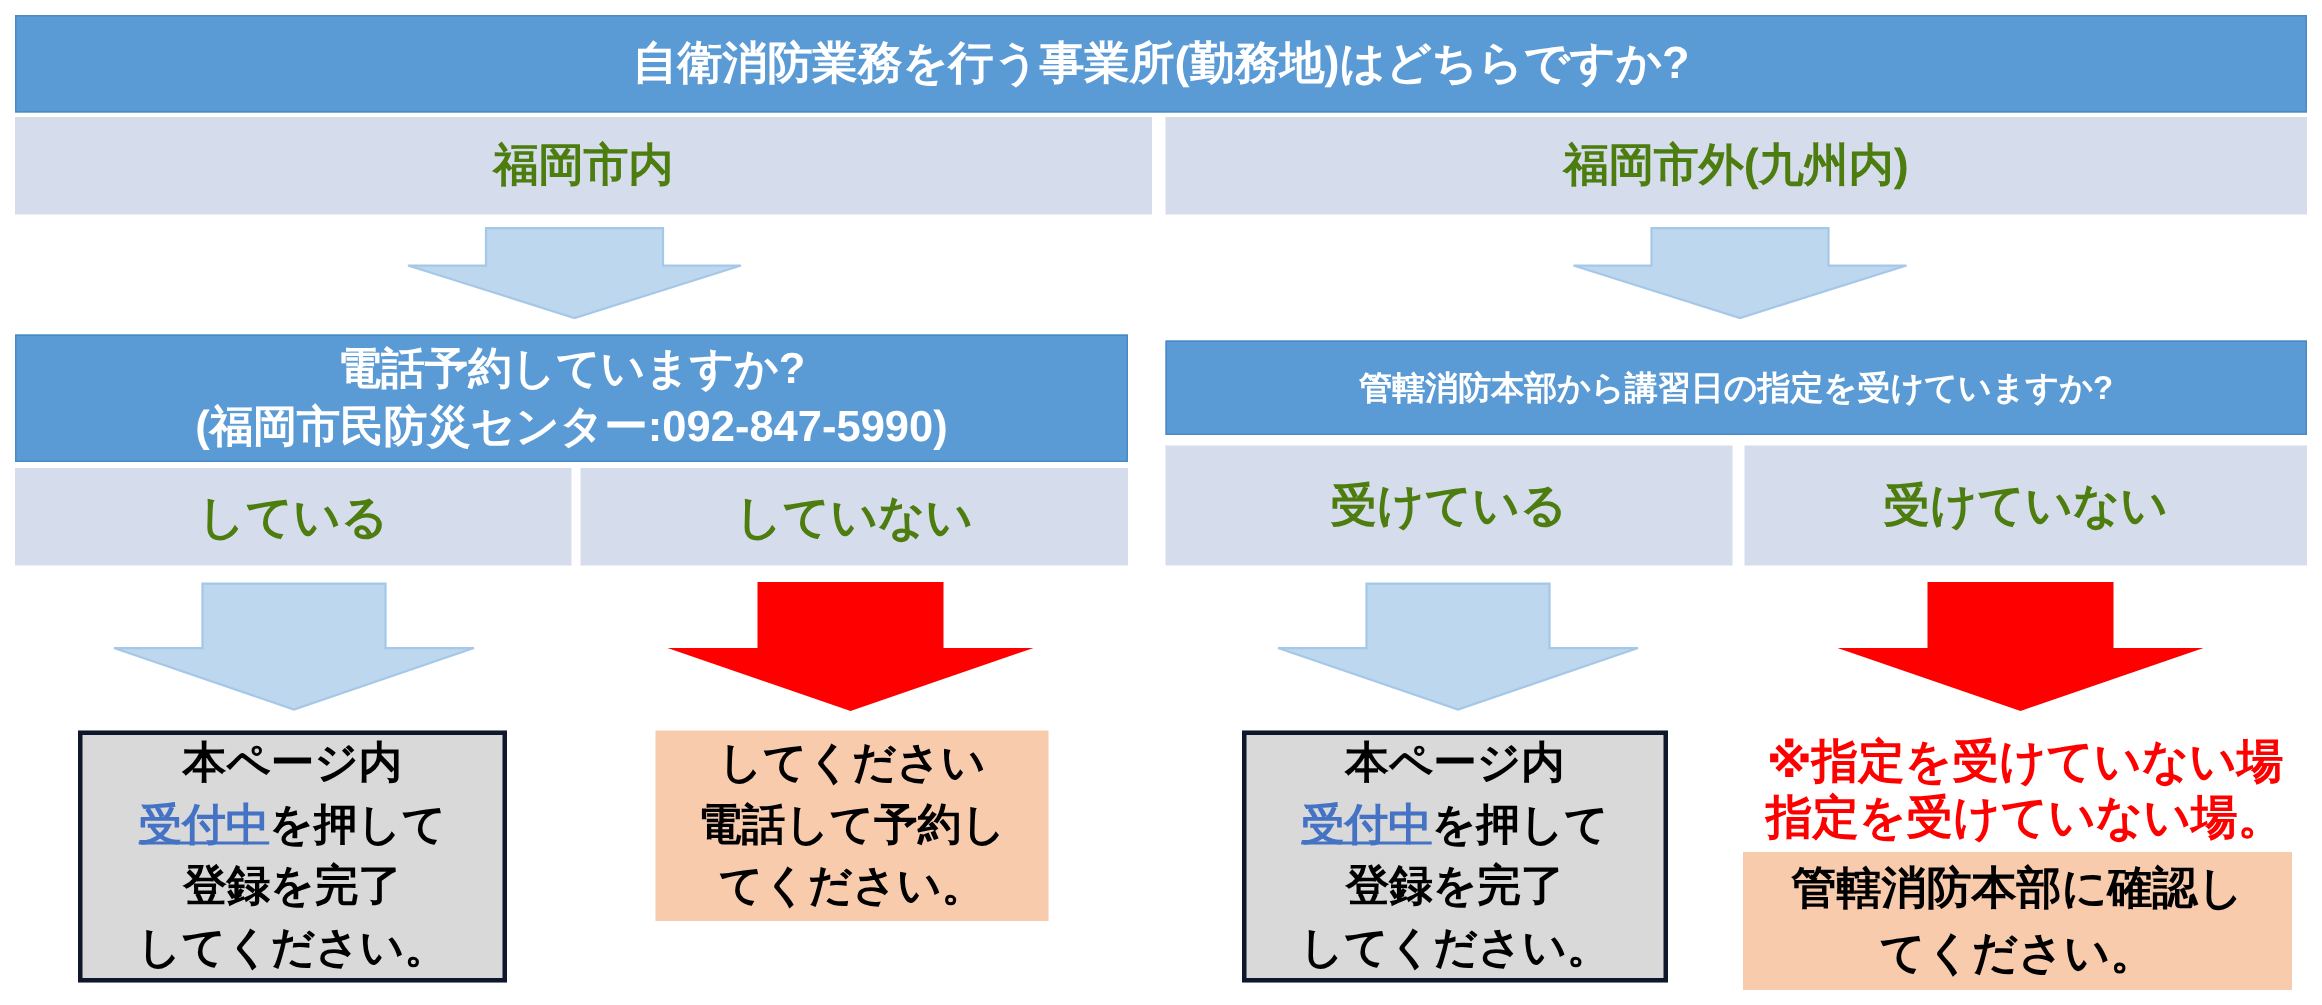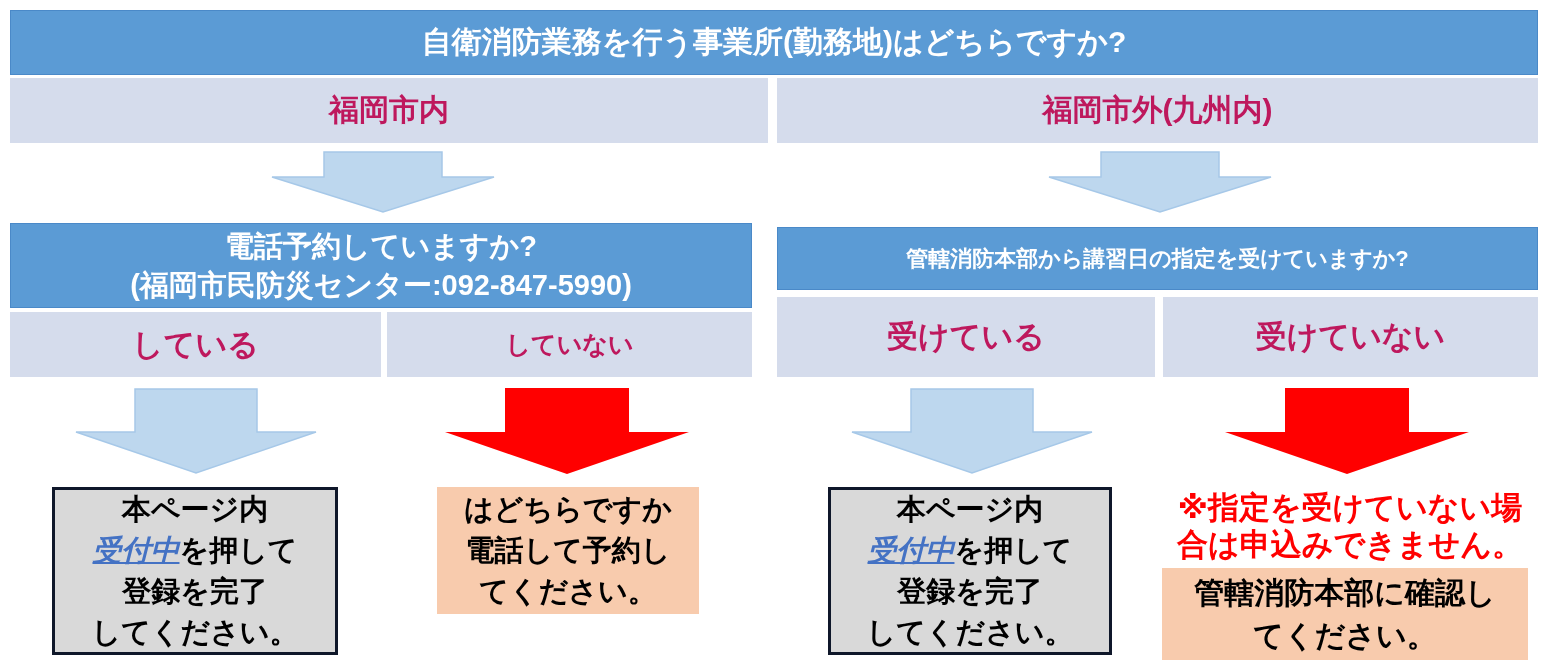--- a/index.html
+++ b/index.html
@@ -16,21 +16,21 @@
   .center{display:flex;align-items:center;justify-content:center;text-align:center;}
   
   .banner{
     background:#5b9bd5;
     border:1px solid #4a89c8;
     color:#ffffff;
   }
   
   .cell{
     background:#d5dcec;
-    color:#be185d;
+    color:#4d7c0f;
   }
   
   .gray-box{
     background:#d9d9d9;
     border:3px solid #0f172a;
     line-height:41px;
     font-size:29px;
   }
   .orange-box{
     background:#f8cbad;
@@ -39,21 +39,20 @@
   }
   .warning{
     color:#ff0000;
     font-size:31px;
     line-height:37px;
   }
   .link{
     color:#4472c4;
     text-decoration:underline;
     cursor:pointer;
-    font-style:italic;
   }
   .arrow svg{display:block;}
 </style>
 </head>
 <body>
 
 <div id="canvas">
 
   <div class="abs banner center" style="left:10px;top:10px;width:1528px;height:65px;font-size:30px;">
     <span>自衛消防業務を行う事業所(勤務地)はどちらですか?</span>
@@ -82,21 +81,21 @@
     <div>(福岡市民防災センター:092-847-5990)</div>
   </div>
 
   <div class="abs banner center" style="left:777px;top:227px;width:761px;height:63px;font-size:22px;">
     <span>管轄消防本部から講習日の指定を受けていますか?</span>
   </div>
 
   <div class="abs cell center" style="left:10px;top:312px;width:371px;height:65px;font-size:31px;">
     <span>している</span>
   </div>
-  <div class="abs cell center" style="left:387px;top:312px;width:365px;height:65px;font-size:25px;">
+  <div class="abs cell center" style="left:387px;top:312px;width:365px;height:65px;font-size:31px;">
     <span>していない</span>
   </div>
 
   <div class="abs cell center" style="left:777px;top:297px;width:378px;height:80px;font-size:31px;">
     <span>受けている</span>
   </div>
   <div class="abs cell center" style="left:1163px;top:297px;width:375px;height:80px;font-size:31px;">
     <span>受けていない</span>
   </div>
 
@@ -124,36 +123,36 @@
   <div class="abs gray-box center" style="left:52px;top:487px;width:286px;height:168px;flex-direction:column;">
     <div>本ページ内</div>
     <div>
       <span class="link">受付中</span><span>を押して</span>
     </div>
     <div>登録を完了</div>
     <div>してください。</div>
   </div>
 
   <div class="abs orange-box center" style="left:437px;top:487px;width:262px;height:127px;flex-direction:column;">
-    <div>はどちらですか</div>
+    <div>してください</div>
     <div>電話して予約し</div>
     <div>てください。</div>
   </div>
 
   <div class="abs gray-box center" style="left:828px;top:487px;width:284px;height:168px;flex-direction:column;">
     <div>本ページ内</div>
     <div>
       <span class="link">受付中</span><span>を押して</span>
     </div>
     <div>登録を完了</div>
     <div>してください。</div>
   </div>
 
   <div class="abs warning center" style="left:1155px;top:488px;width:390px;height:76px;flex-direction:column;align-items:center;">
     <div>※指定を受けていない場</div>
-    <div>合は申込みできません。</div>
+    <div>指定を受けていない場。</div>
   </div>
   <div class="abs orange-box center" style="left:1162px;top:568px;width:366px;height:92px;flex-direction:column;line-height:43px;font-size:30px;">
     <div>管轄消防本部に確認し</div>
     <div>てください。</div>
   </div>
 
 </div>
 
 </body></html>

